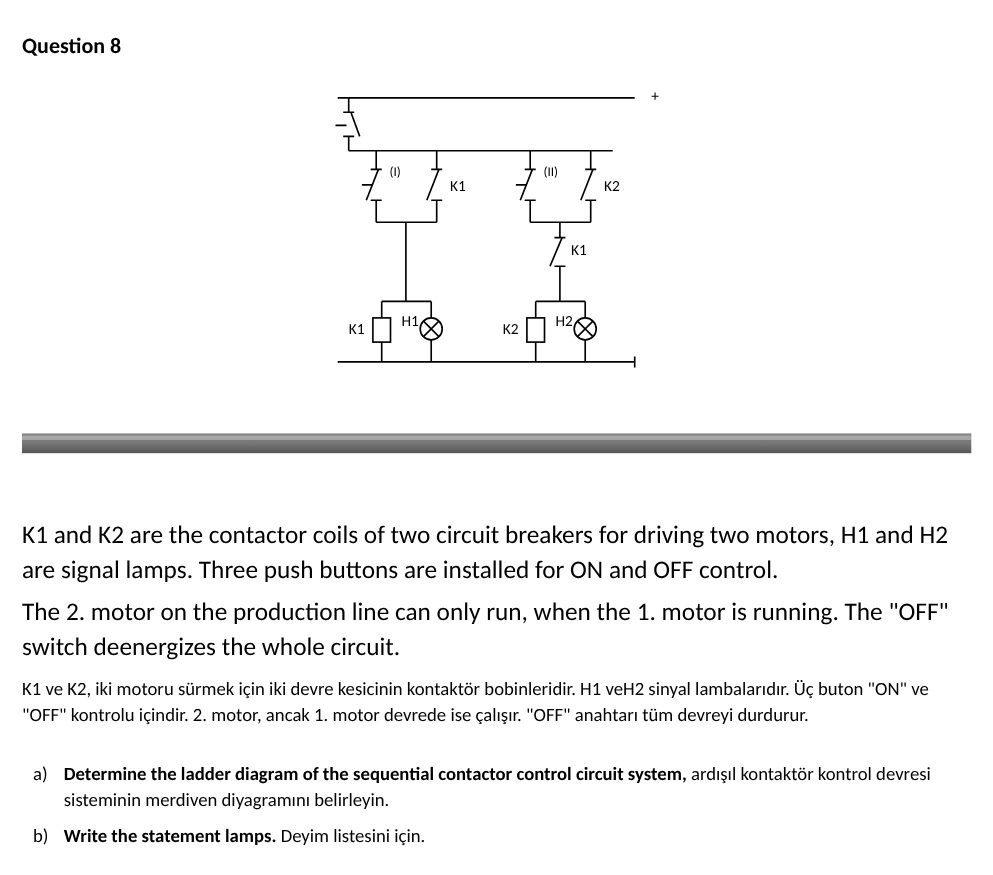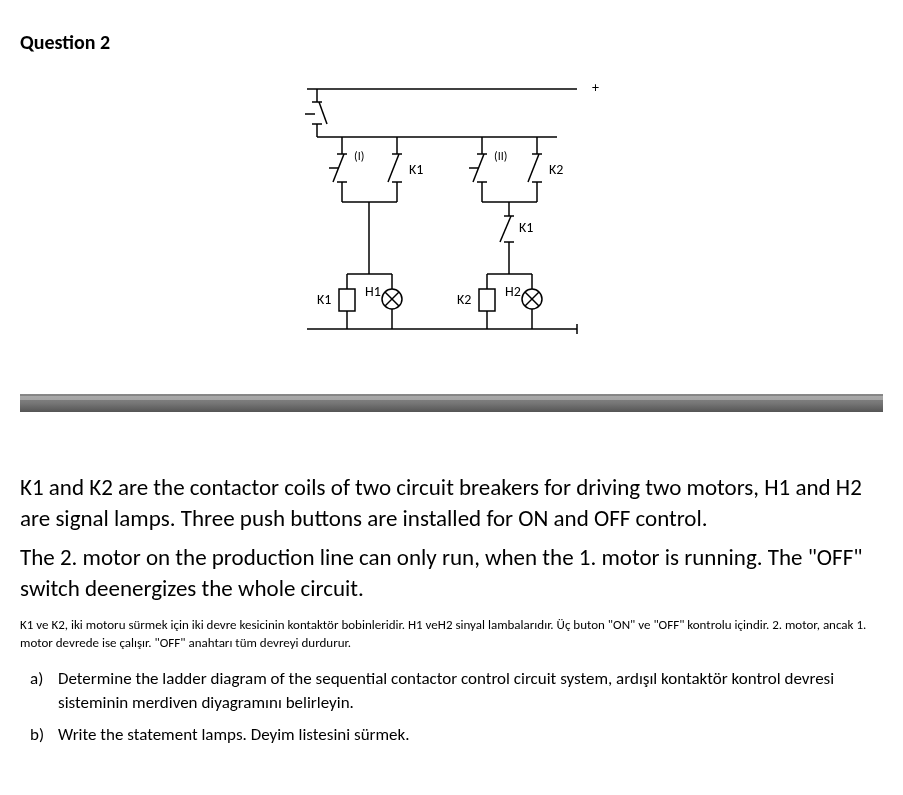--- a/index.html
+++ b/index.html
@@ -41,50 +41,50 @@
       right: 0;
       height: 4px;
       background: rgba(255,255,255,0.3);
     }
     .body-text {
       font-size: 23px;
       line-height: 1.35;
       margin-bottom: 8px;
     }
     .body-text-small {
-      font-size: 13px;
+      font-size: 17px;
       line-height: 1.35;
       margin-top: 12px;
-      margin-bottom: 16px;
+      margin-bottom: 30px;
     }
     .question-list {
       list-style: none;
       padding-left: 38px;
     }
     .question-list li {
       font-size: 17px;
       line-height: 1.4;
       margin-bottom: 8px;
       position: relative;
     }
     .question-list li .list-marker {
       position: absolute;
       left: -28px;
     }
     .bold {
-      font-weight: normal;
+      font-weight: bold;
     }
     svg {
       display: block;
     }
   </style>
 </head>
 <body>
 
-<div class="question-title">Question 2</div>
+<div class="question-title">Question 8</div>
 
 <div class="diagram-container">
   <svg width="390" height="280" viewBox="0 0 390 280">
     <g stroke="#000" stroke-width="1.5" fill="none">
 
       <line x1="50" y1="15" x2="320" y2="15"></line>
       <text x="335" y="18" font-size="14" fill="#000" stroke="none">+</text>
 
       <line x1="60" y1="15" x2="60" y2="28"></line>
 
@@ -181,15 +181,15 @@
 <p class="body-text">The 2. motor on the production line can only run, when the 1. motor is running. The "OFF" switch deenergizes the whole circuit.</p>
 <p class="body-text-small">K1 ve K2, iki motoru sürmek için iki devre kesicinin kontaktör bobinleridir. H1 veH2 sinyal lambalarıdır. Üç buton "ON" ve "OFF" kontrolu içindir. 2. motor, ancak 1. motor devrede ise çalışır. "OFF" anahtarı tüm devreyi durdurur.</p>
 
 <ol class="question-list">
   <li>
     <span class="list-marker">a)</span>
     <span class="bold">Determine the ladder diagram of the sequential contactor control circuit system,</span><span> ardışıl kontaktör kontrol devresi sisteminin merdiven diyagramını belirleyin.</span>
   </li>
   <li>
     <span class="list-marker">b)</span>
-    <span class="bold">Write the statement lamps.</span><span> Deyim listesini sürmek.</span>
+    <span class="bold">Write the statement lamps.</span><span> Deyim listesini için.</span>
   </li>
 </ol>
 
 </body></html>

